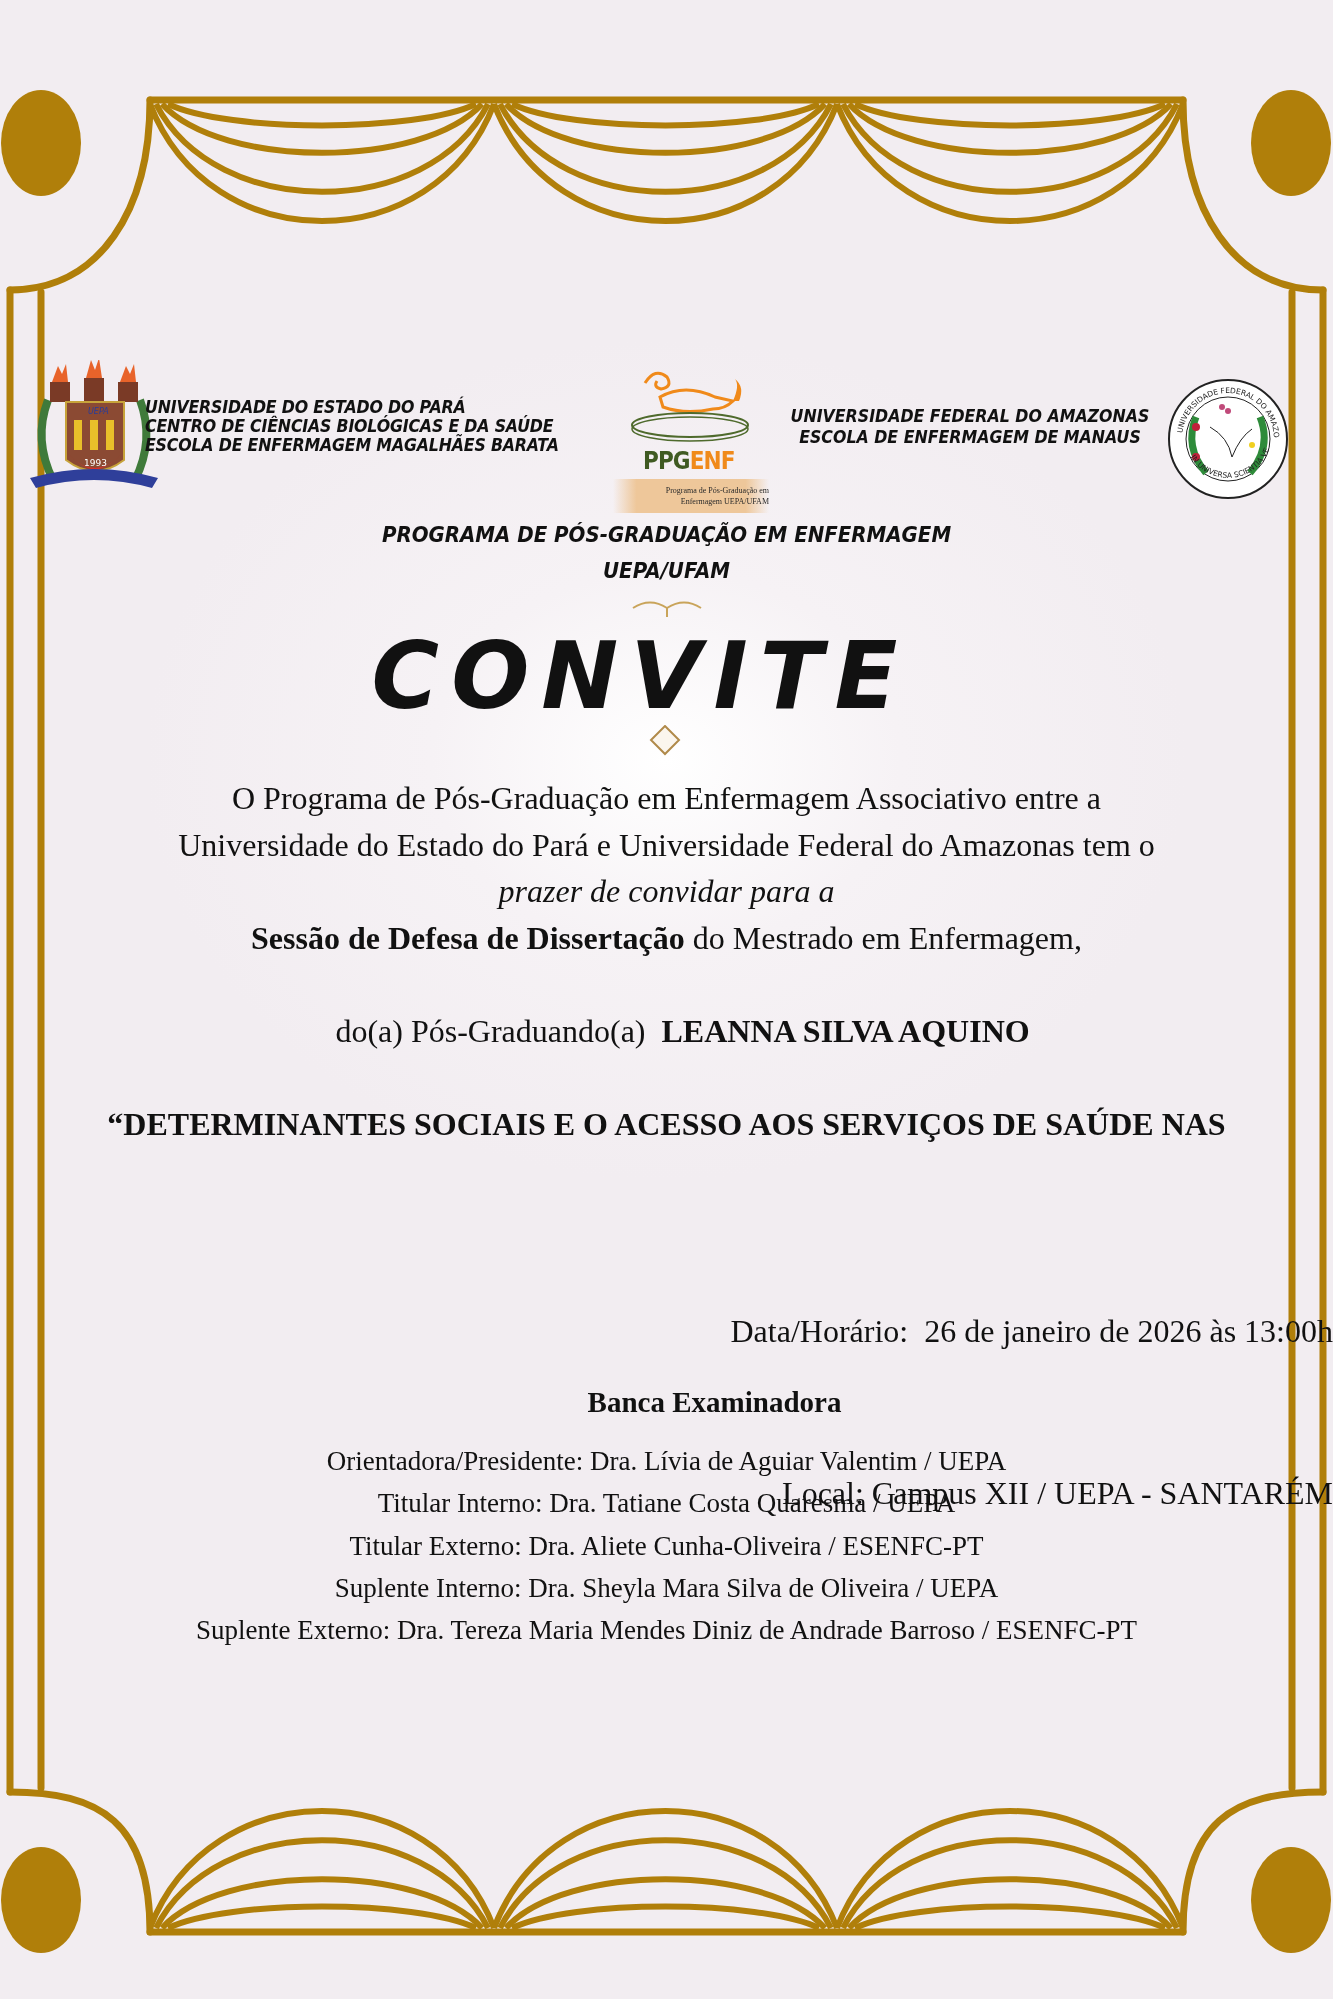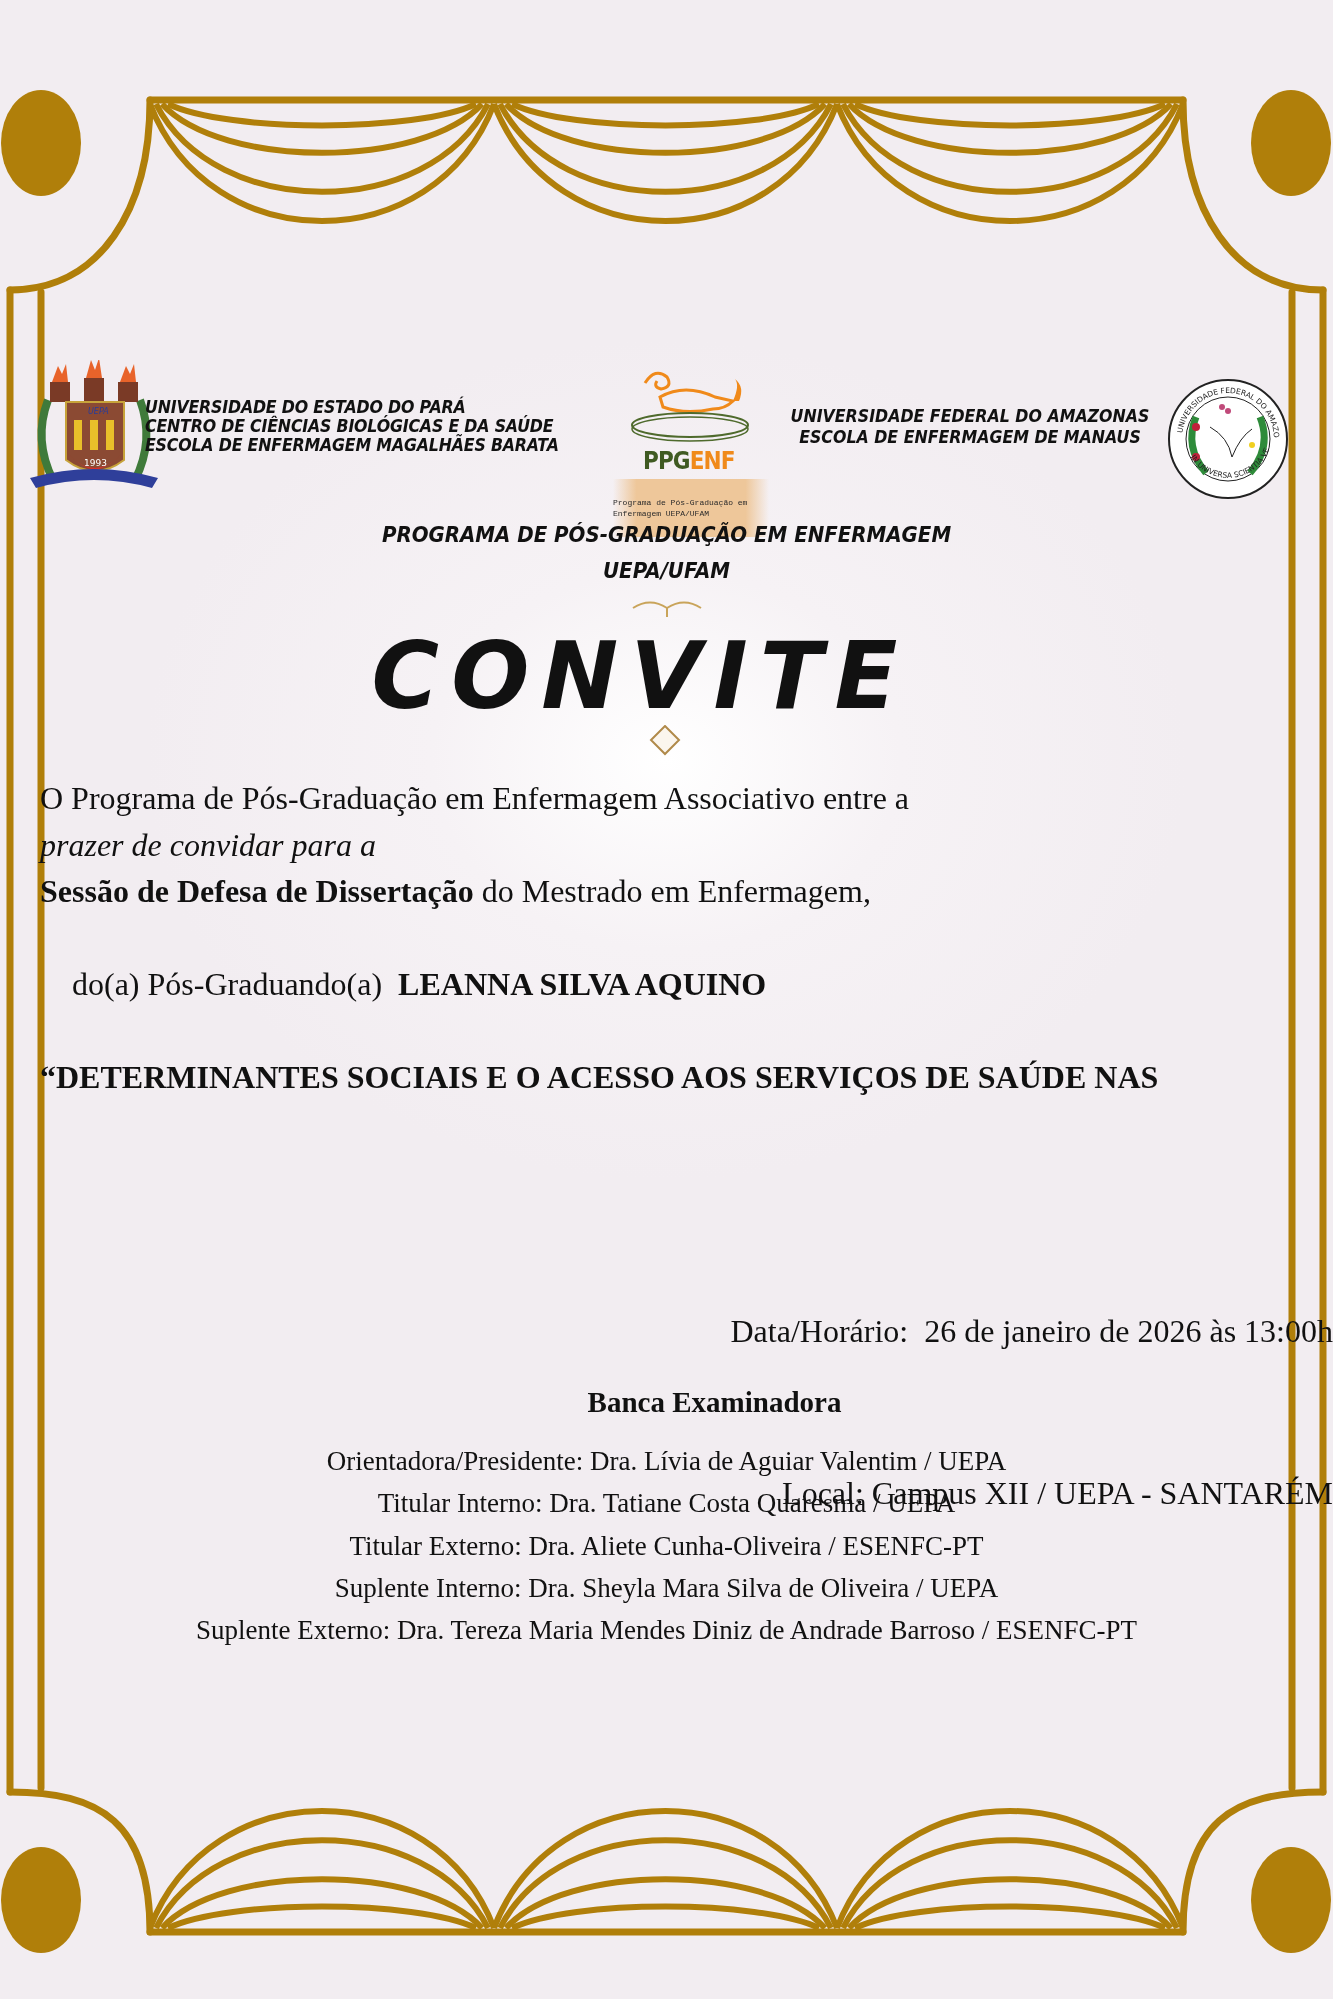--- a/index.html
+++ b/index.html
@@ -6,21 +6,21 @@
   body { width:1333px; height:1999px; position:relative; overflow:hidden;
     background: radial-gradient(ellipse 520px 420px at 666px 760px, #ffffff 0%, #f6f2f5 45%, #f2edf1 100%);
     font-family: "Liberation Serif", serif; color:#111; }
   .frame { position:absolute; left:0; top:0; width:1333px; height:1999px; }
   .abs { position:absolute; }
   .sans-it { font-family:"DejaVu Sans", sans-serif; font-style:italic; font-weight:bold; }
   .inst-left { left:145px; top:398px; font-size:17px; line-height:19px; letter-spacing:-0.2px; white-space:nowrap; transform:scaleX(0.93); transform-origin:left top; }
   .inst-right { left:770px; top:406px; width:400px; text-align:center; font-size:17px; line-height:21px; white-space:nowrap; transform:scaleX(0.93); transform-origin:center top; }
   .program { left:0; width:1333px; top:517px; text-align:center; font-size:22px; line-height:36px; transform:scaleX(0.9); }
   .convite { left:0; width:1281px; top:622px; text-align:center; font-family:"DejaVu Sans", sans-serif; font-style:italic; font-weight:bold; font-size:92px; letter-spacing:12px; line-height:110px; }
-  .body-text { left:40px; width:1253px; font-size:32px; line-height:46.5px; top:775px; }
+  .body-text { left:40px; width:1253px; text-align:center; font-size:32px; line-height:46.5px; top:775px; }
   .body-text .bold { font-weight:bold; }
   .thesis { font-weight:bold; font-size:32px; }
   .details { left:0; width:1333px; top:1196px; text-align:right; font-size:32px; line-height:54px; }
   .banca-title { left:0; width:1333px; top:1386px; text-align:center; font-size:29px; font-weight:bold;padding-left:48px; }
   .banca-list { left:0; width:1333px; top:1440px; text-align:center; font-size:27px; line-height:42.3px; }
   .logo { position:absolute; }
 </style>
 </head>
 <body>
 
@@ -104,21 +104,21 @@
   <svg width="170" height="80" viewBox="0 0 170 80" style="position:absolute;left:0;top:0">
     <path d="M40 18 Q50 2 62 12 Q68 22 56 24 Q48 22 52 16" stroke="#f08a1a" stroke-width="3" fill="none"></path>
     <path d="M55 32 Q80 18 110 32 L128 36 Q120 44 108 44 Q80 50 58 42Z" stroke="#f08a1a" stroke-width="3" fill="none"></path>
     <path d="M128 36 Q135 20 130 14 Q140 22 134 36" fill="#f08a1a"></path>
     <ellipse cx="85" cy="60" rx="58" ry="12" stroke="#4e6a2c" stroke-width="2" fill="none"></ellipse>
     <ellipse cx="85" cy="64" rx="58" ry="12" stroke="#4e6a2c" stroke-width="1.5" fill="none"></ellipse>
   </svg>
   <div style="position:absolute;left:38px;top:82px;font-family:'DejaVu Sans',sans-serif;font-weight:bold;font-size:24px;letter-spacing:-1px;transform:scaleX(0.9);transform-origin:left top;">
     <span style="color:#3f5a22">PPG</span><span style="color:#f08a1a">ENF</span>
   </div>
-  <div style="position:absolute;left:8px;top:114px;width:156px;text-align:left;background:linear-gradient(90deg,rgba(230,190,140,0),#eec79a 15%,#eec79a 85%,rgba(230,190,140,0));font-family:Liberation Mono, monospace;font-size:8px;line-height:11px;color:#2a2a2a;padding:18px 0;">
+  <div style="position:absolute;left:8px;top:114px;width:156px;text-align:right;background:linear-gradient(90deg,rgba(230,190,140,0),#eec79a 15%,#eec79a 85%,rgba(230,190,140,0));font-family:Liberation Serif, serif;font-size:8px;line-height:11px;color:#2a2a2a;padding:6px 0;">
     <div>Programa de Pós-Graduação em</div>
     <div>Enfermagem UEPA/UFAM</div>
   </div>
 </div>
 
 <div class="abs sans-it inst-right">
   <div>UNIVERSIDADE FEDERAL DO AMAZONAS</div>
   <div>ESCOLA DE ENFERMAGEM DE MANAUS</div>
 </div>
 
@@ -162,20 +162,21 @@
 <div class="abs convite">CONVITE</div>
 
 <svg class="abs" style="left:490px;top:725px" width="350" height="32" viewBox="0 0 350 32">
   <line x1="8" y1="15" x2="160" y2="15" stroke="url(#goldg)" stroke-width="2"></line>
   <line x1="190" y1="15" x2="345" y2="15" stroke="url(#goldg)" stroke-width="2"></line>
   <path d="M175 1 L189 15 L175 29 L161 15Z" stroke="#b08a4a" stroke-width="2" fill="#fbf6ee"></path>
 </svg>
 
 <div class="abs body-text">
   <div>O Programa de Pós-Graduação em Enfermagem Associativo entre a</div>
+  <div>Universidade do Estado do Pará e Universidade Federal do Amazonas tem o</div>
   <div style="font-style:italic">prazer de convidar para a</div>
   <div>
     <span class="bold">Sessão de Defesa de Dissertação</span><span> do Mestrado em Enfermagem,</span>
   </div>
   <div style="white-space:pre">
     <span>do(a) Pós-Graduando(a)  </span><span class="bold">LEANNA SILVA AQUINO</span>
   </div>
   <div class="thesis">“DETERMINANTES SOCIAIS E O ACESSO AOS SERVIÇOS DE SAÚDE NAS</div>
 </div>
 

